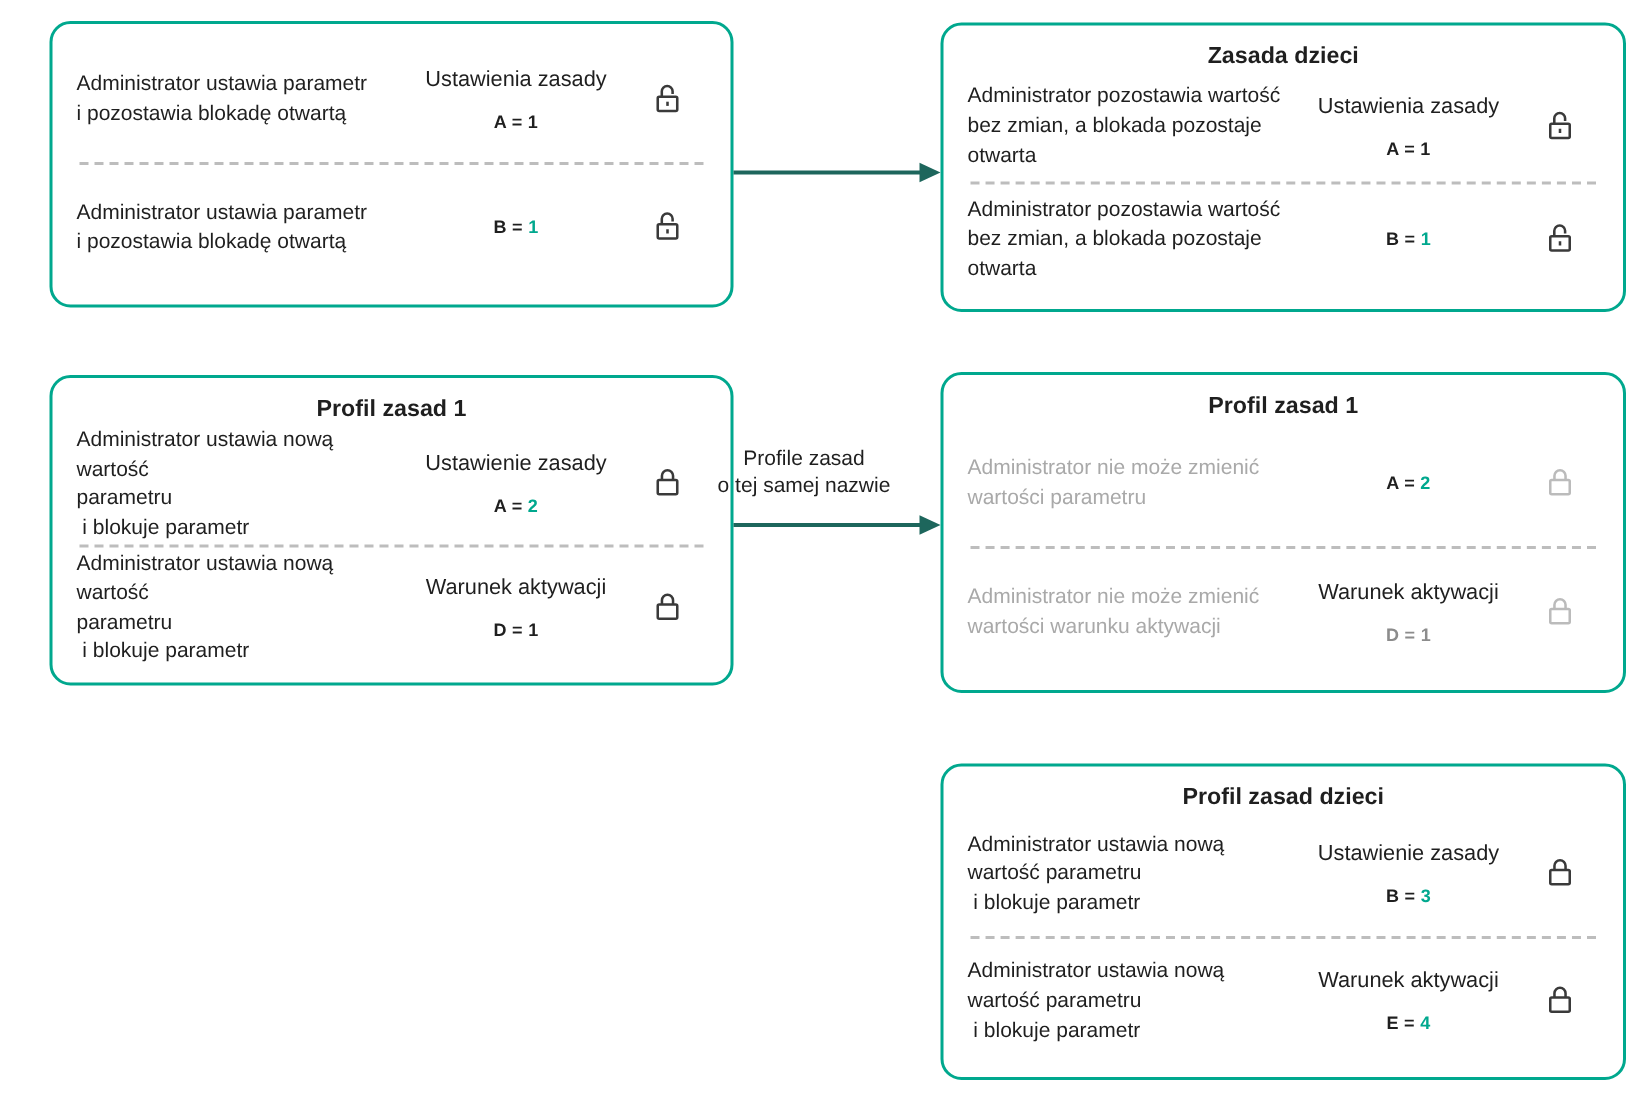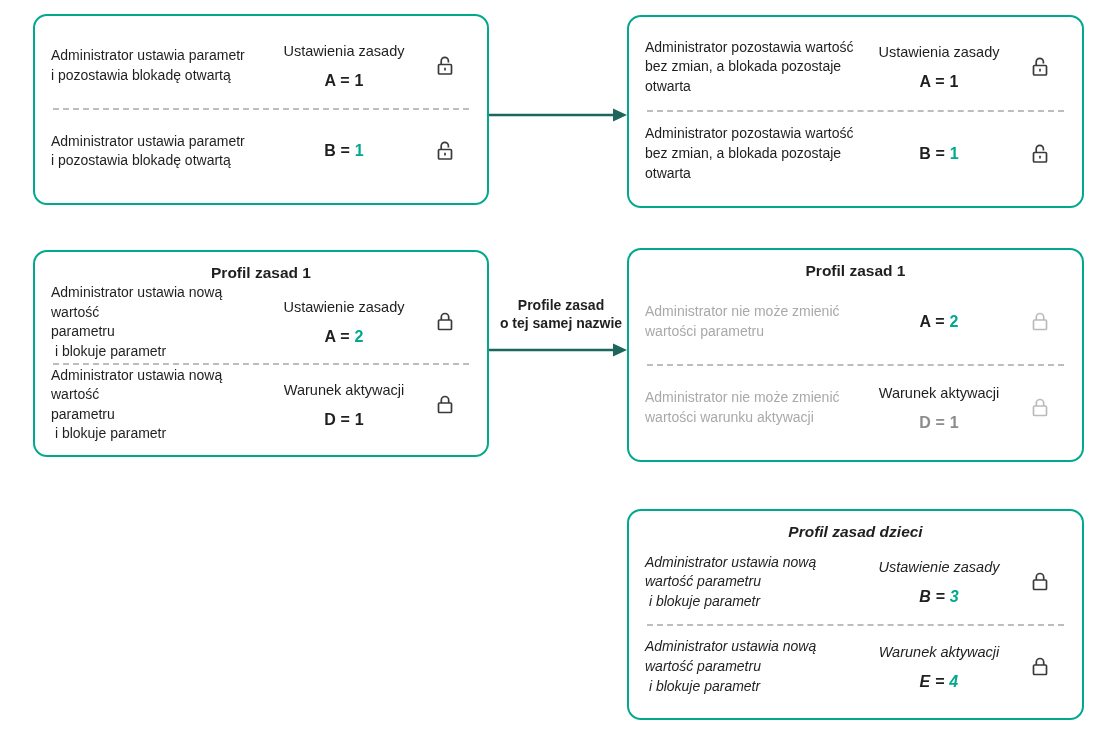--- a/index.html
+++ b/index.html
@@ -10,21 +10,21 @@
         border:2px solid #00A88E;border-radius:14px;
         display:flex;flex-direction:column;padding:8px 16px 10px 16px;}
   .card-title{text-align:center;font-weight:bold;font-size:15.5px;padding-top:4px;flex:0 0 auto;}
   .rows{flex:1;display:flex;flex-direction:column;}
   .row{flex:1;display:flex;align-items:center;}
   .desc{flex:1;font-size:14px;line-height:1.4;white-space:pre-line;}
   .mid{width:150px;flex:0 0 auto;display:flex;flex-direction:column;align-items:center;
        justify-content:center;text-align:center;}
   .row-label{font-size:14.5px;line-height:1.25;margin-bottom:12px;}
   .row-label:empty{display:none;}
-  .value{font-weight:bold;font-size:16px;letter-spacing:.2px;}
+  .value{font-weight:bold;font-size:12px;letter-spacing:.2px;}
   .lockcol{width:52px;flex:0 0 auto;display:flex;justify-content:center;align-items:center;}
   .lockcol svg{display:block;}
   .divider{flex:0 0 auto;border-top:2px dashed #BDBDBD;margin:0 2px;}
 
   .arrow{position:absolute;}
   .arrow svg{display:block;overflow:visible;}
   .arrow-label{position:absolute;font-size:14px;line-height:1.3;text-align:center;white-space:pre-line;}
 </style>
 </head>
 <body>
@@ -61,20 +61,21 @@
             <rect x="4.5" y="10.5" width="13" height="9.5" rx="1"></rect>
             <line x1="11" y1="13.8" x2="11" y2="16.6"></line>
             <path d="M7.2 10.5 V6.9 A3.6 3.6 0 0 1 14.4 6.9 V8.6"></path>
           </svg>
         </div>
       </div>
     </div>
   </div>
 
   <div class="card" style="left:627px;top:15px;width:457px;height:193px;">
+    <div class="card-title">Zasada dzieci</div>
     <div class="rows">
       <div class="row">
         <div class="desc" style="color: rgb(31, 31, 31);">Administrator pozostawia wartość
 bez zmian, a blokada pozostaje
 otwarta</div>
         <div class="mid">
           <div class="row-label">Ustawienia zasady</div>
           <div class="value"><span style="color: rgb(31, 31, 31);">A = </span><span style="color: rgb(31, 31, 31);">1</span></div>
         </div>
         <div class="lockcol" style="color: rgb(58, 58, 58);">
@@ -169,21 +170,21 @@
         <div class="lockcol" style="color: rgb(187, 187, 187);">
           <svg width="22" height="24" viewBox="0 0 22 24" fill="none" stroke="currentColor" stroke-width="1.7">
             <rect x="4.5" y="10" width="13" height="9.5" rx="1"></rect>
             <path d="M7.3 10 V7.2 A3.7 3.7 0 0 1 14.7 7.2 V10"></path>
           </svg>
         </div>
       </div>
     </div>
   </div>
 
-  <div class="card" style="left:627px;top:509px;width:457px;height:211px;font-style:italic;">
+  <div class="card" style="left:627px;top:509px;width:457px;height:211px;">
     <div class="card-title">Profil zasad dzieci</div>
     <div class="rows">
       <div class="row">
         <div class="desc" style="color: rgb(31, 31, 31);">Administrator ustawia nową
 wartość parametru
 &nbsp;i blokuje parametr</div>
         <div class="mid">
           <div class="row-label">Ustawienie zasady</div>
           <div class="value"><span style="color: rgb(31, 31, 31);">B = </span><span style="color: rgb(0, 168, 142);">3</span></div>
         </div>
@@ -213,21 +214,21 @@
     </div>
   </div>
 
   <div class="arrow" style="left: 489px; top: 107px; color: rgb(29, 102, 92);">
     <svg width="138" height="16" viewBox="0 0 138 16">
       <line x1="0" y1="8" x2="125" y2="8" stroke="currentColor" stroke-width="2.6"></line>
       <path d="M124 1.5 L138 8 L124 14.5 Z" fill="currentColor"></path>
     </svg>
   </div>
 
-  <div class="arrow-label" style="left: 481px; top: 296px; width: 160px; color: rgb(31, 31, 31); font-weight: bold;">Profile zasad
+  <div class="arrow-label" style="left: 456px; top: 296px; width: 160px; color: rgb(31, 31, 31);">Profile zasad
 o tej samej nazwie</div>
 
   <div class="arrow" style="left: 489px; top: 342px; color: rgb(29, 102, 92);">
     <svg width="138" height="16" viewBox="0 0 138 16">
       <line x1="0" y1="8" x2="125" y2="8" stroke="currentColor" stroke-width="2.6"></line>
       <path d="M124 1.5 L138 8 L124 14.5 Z" fill="currentColor"></path>
     </svg>
   </div>
 
 </div>

